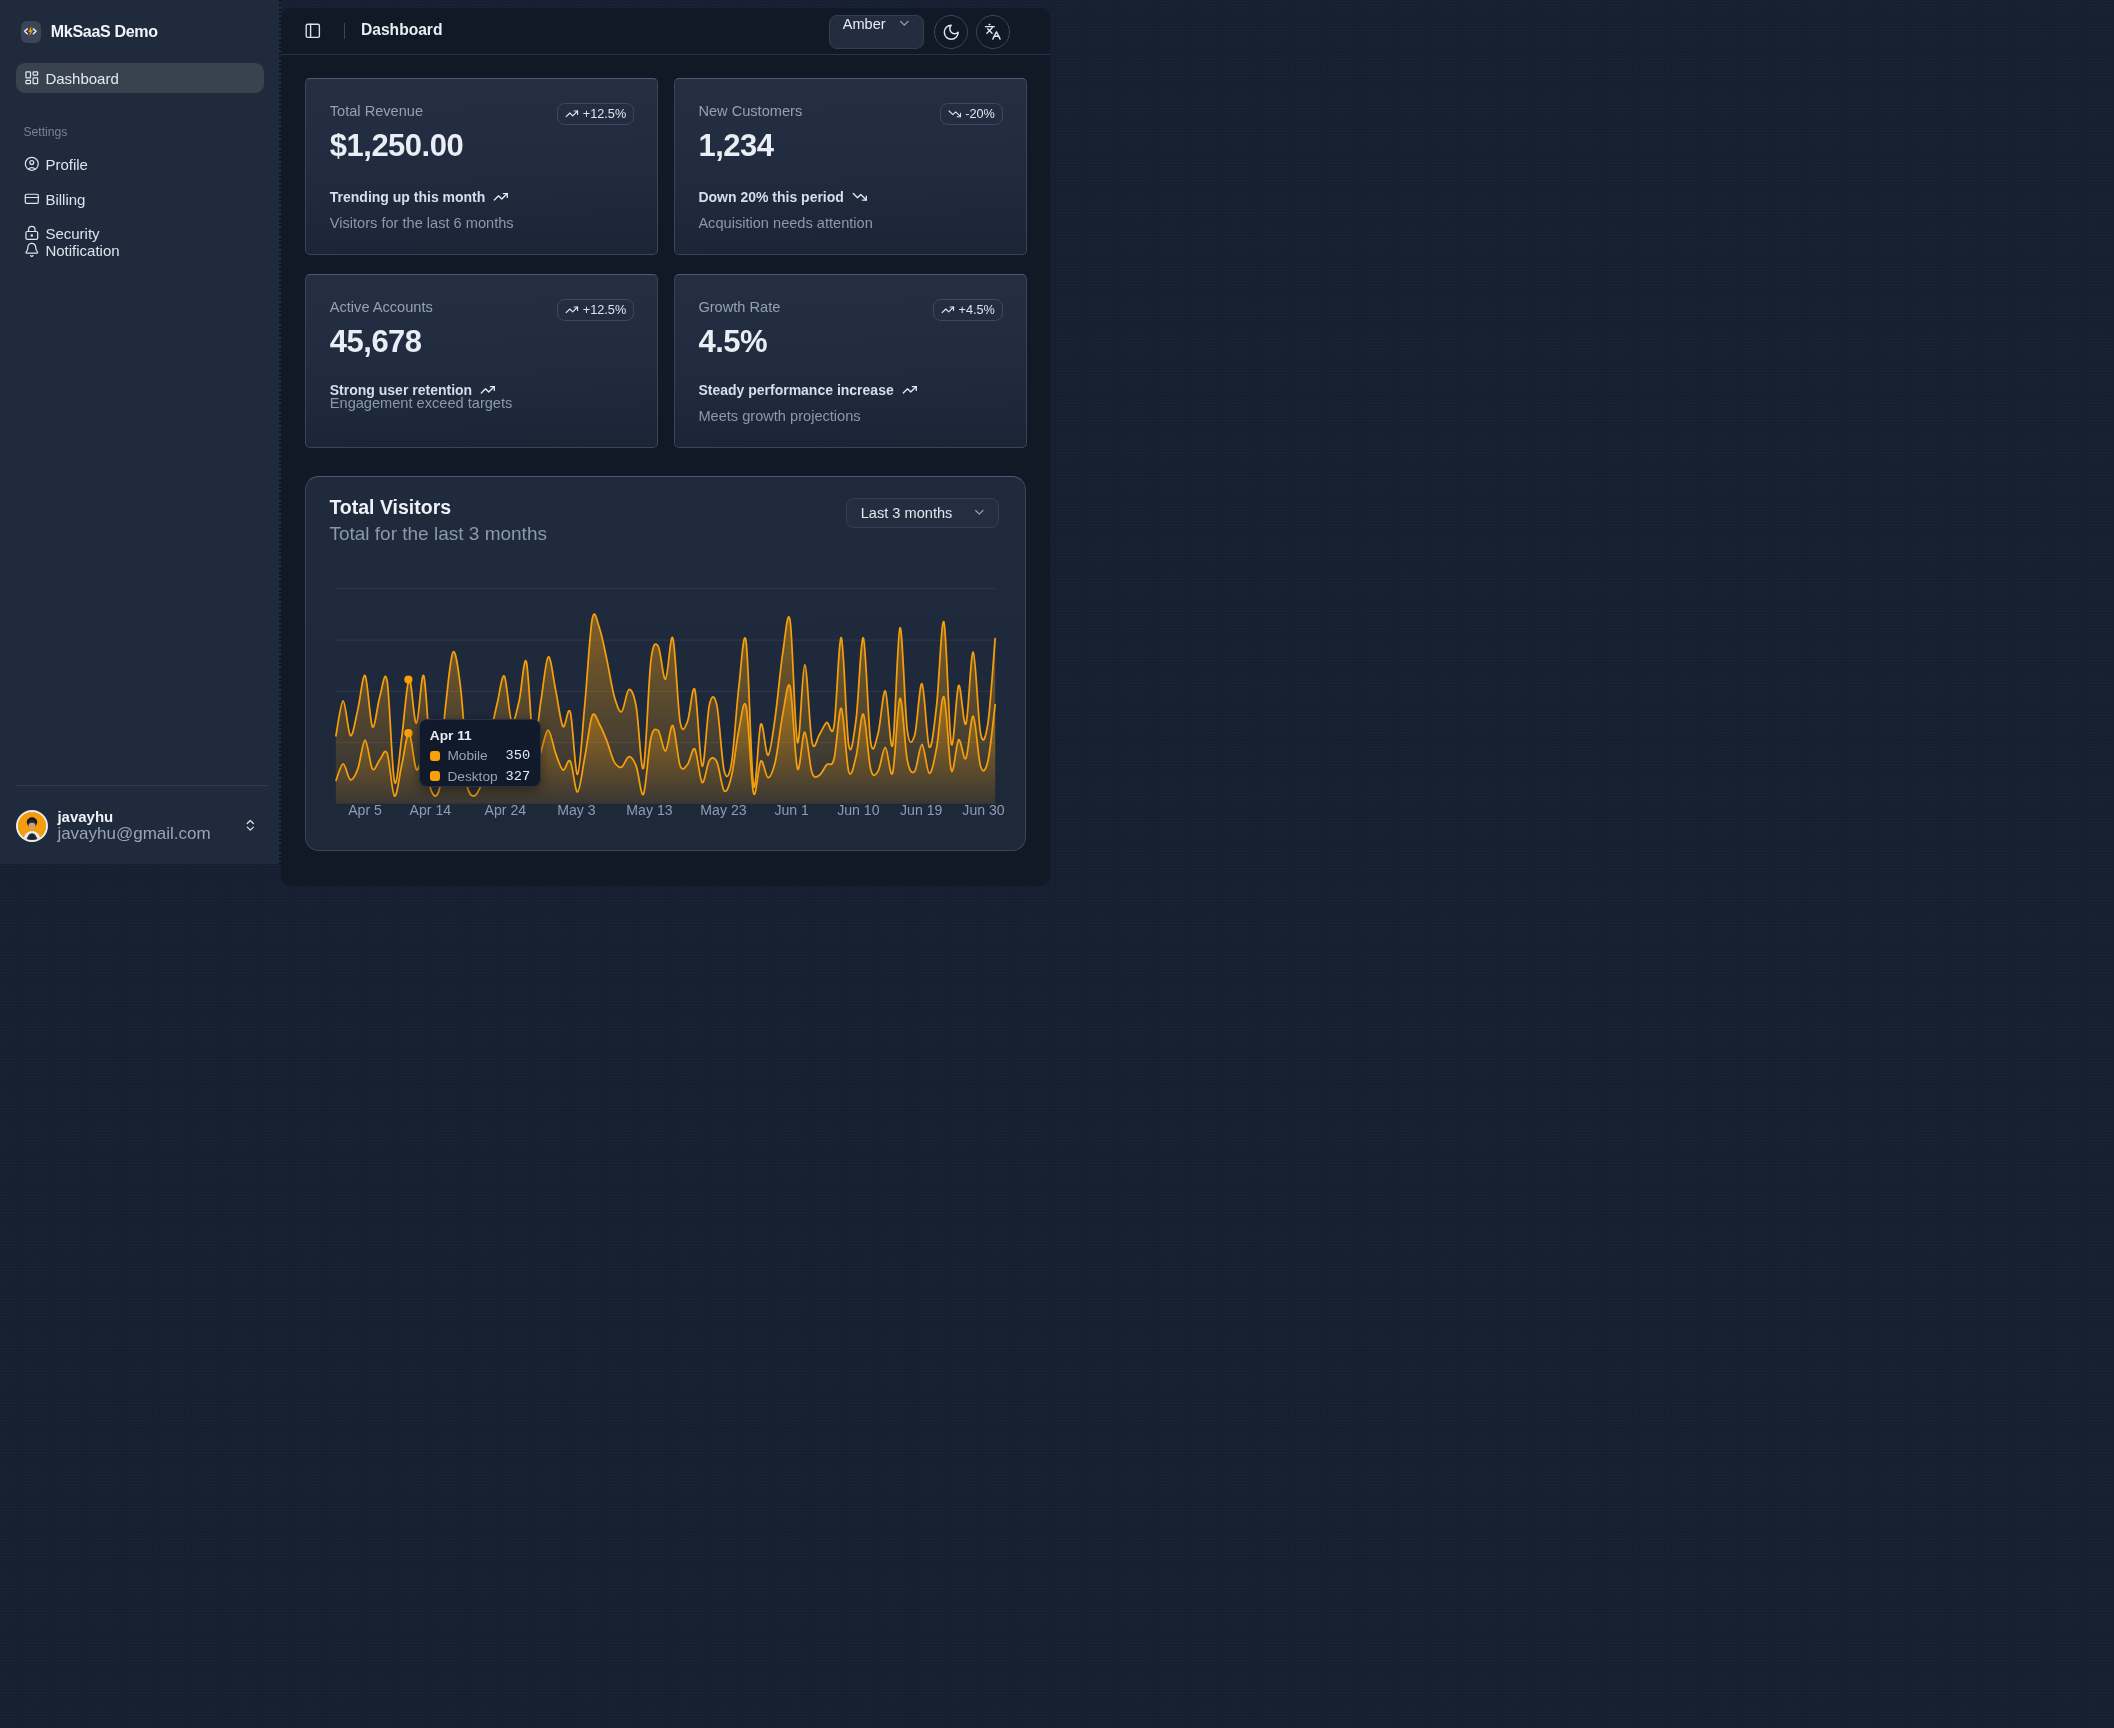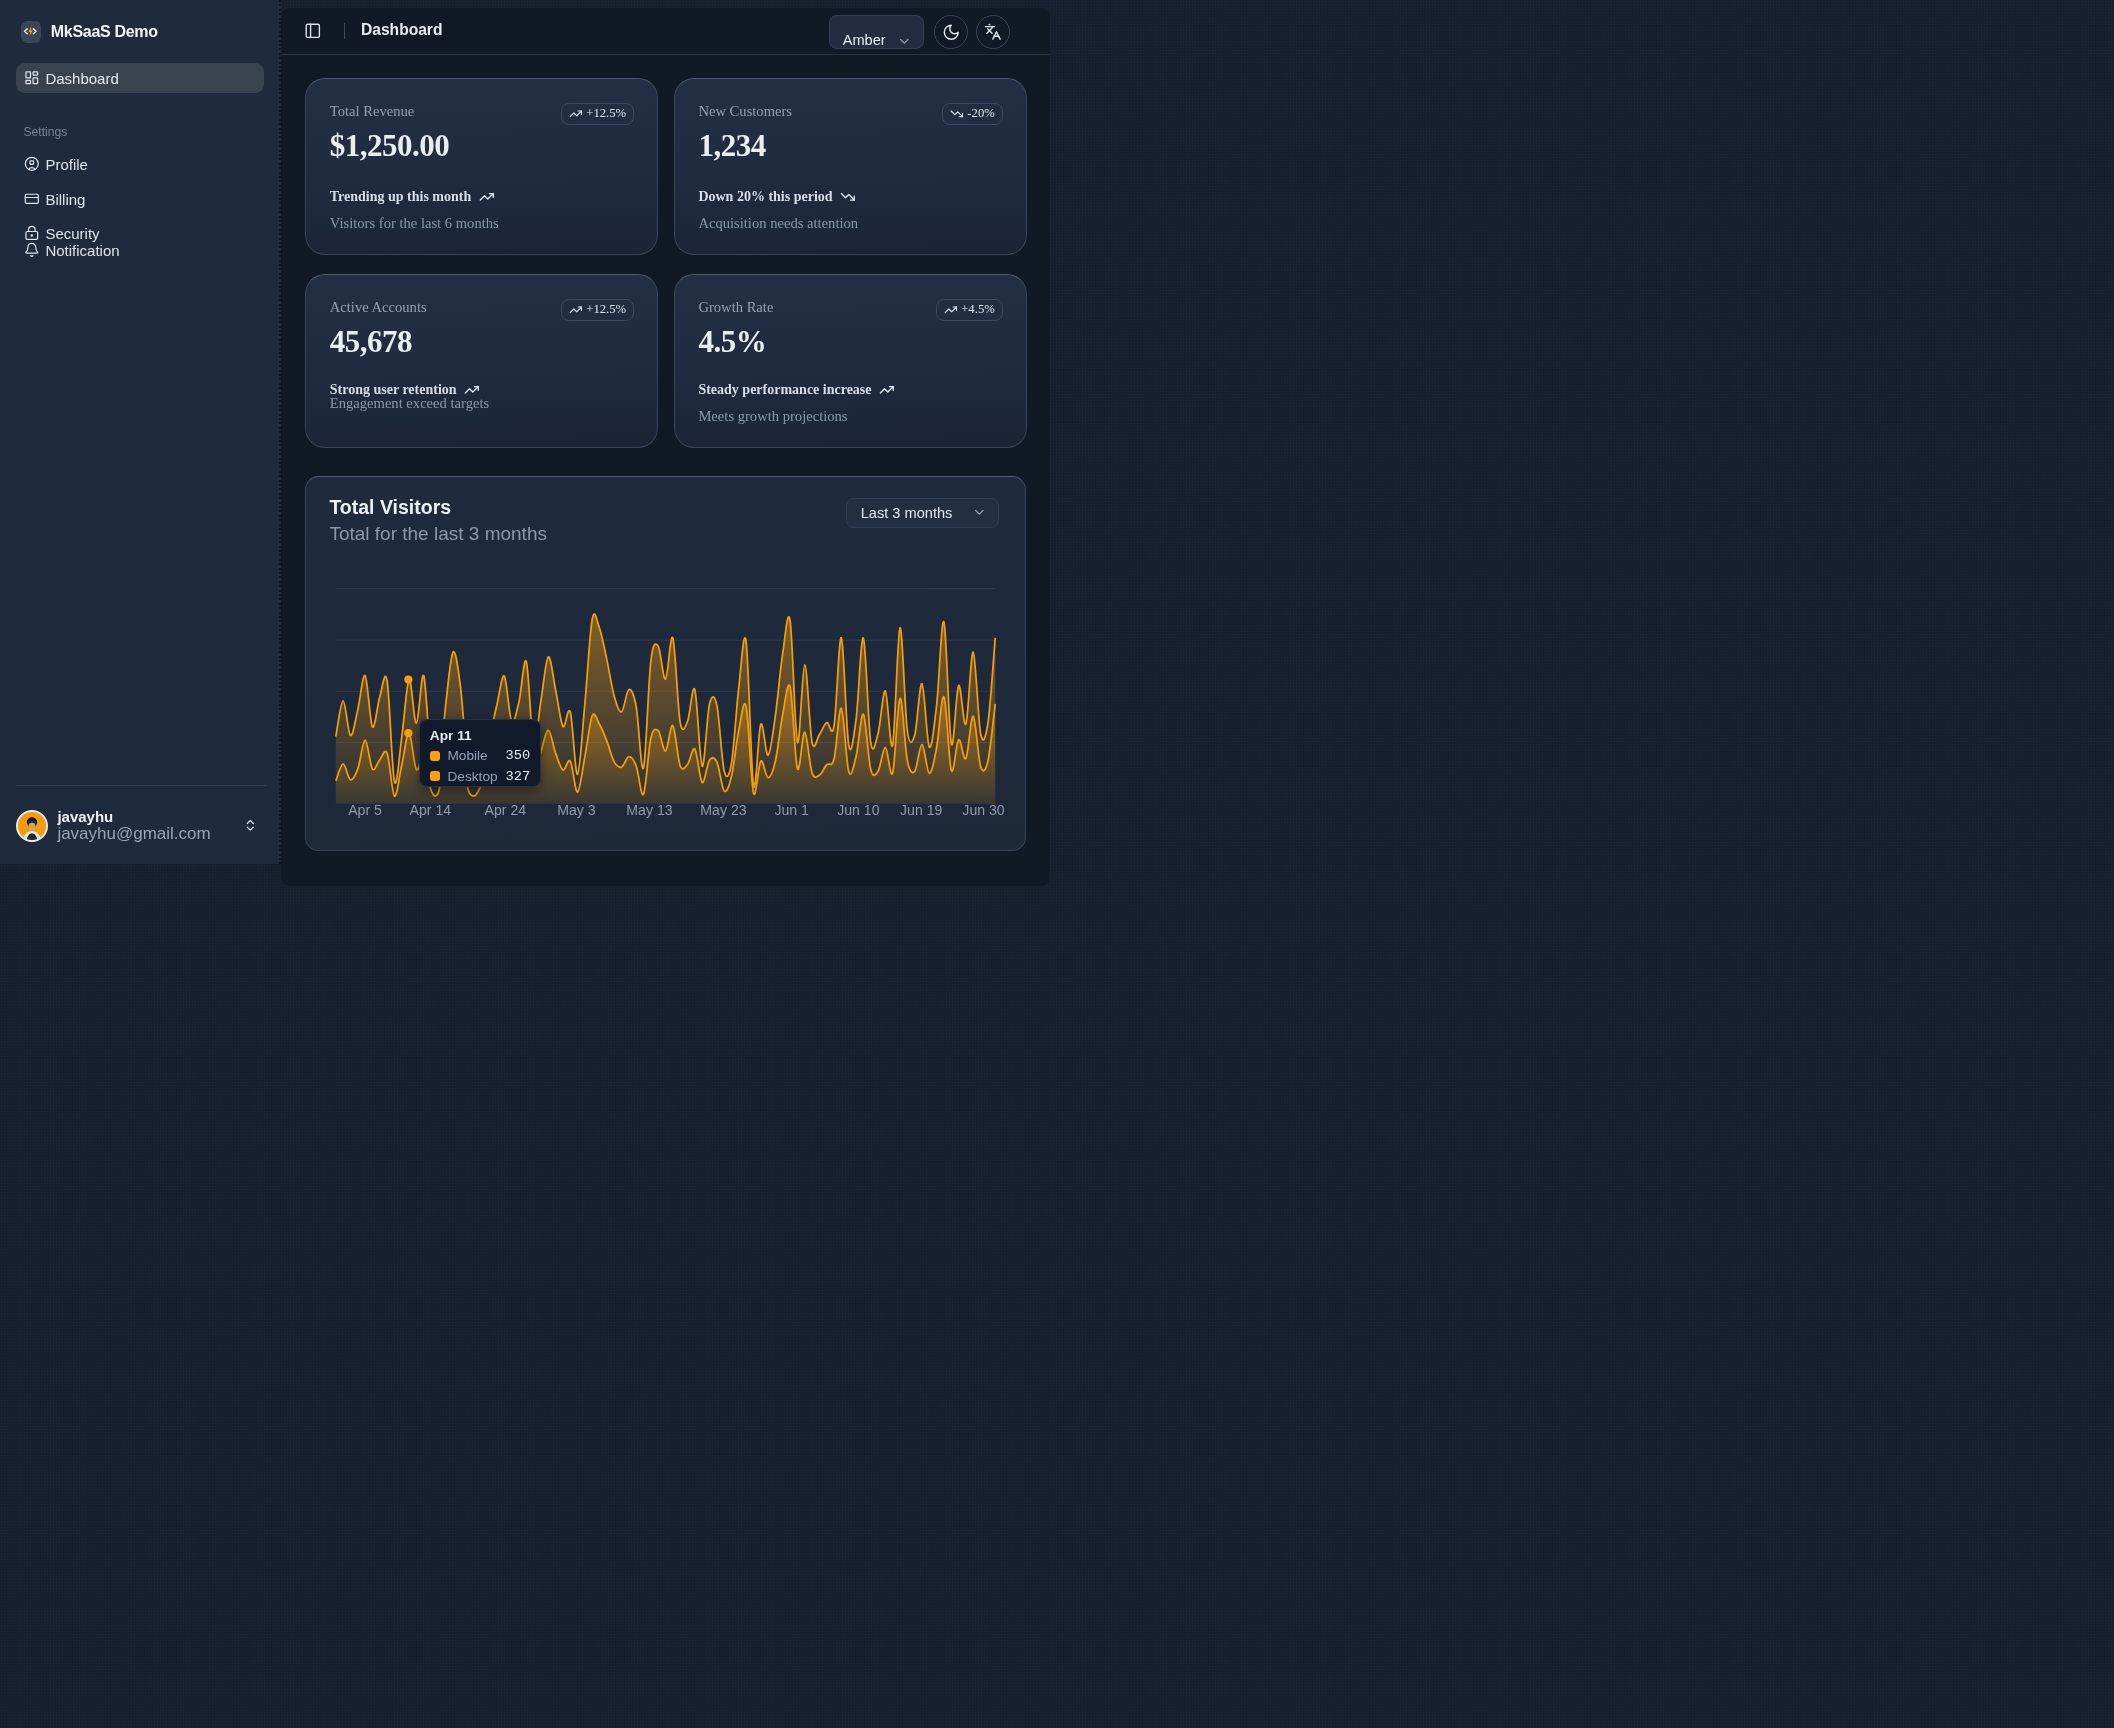--- a/index.html
+++ b/index.html
@@ -29,27 +29,27 @@
 .umail { color:#98a4b7; font-size:17px; line-height:16.6px; }
 
 .panel { position:absolute; left:281px; top:7.8px; width:769px; height:878px;
   background:#111826; border-radius:9.8px; }
 .hdr { position:absolute; left:0; right:0; top:0; height:47px; border-bottom:1px solid #273349; }
 .hdr-ic { position:absolute; left:23.4px; top:14.6px; }
 .hdr-div { position:absolute; left:63px; top:15.6px; height:15.6px; border-left:1px solid #3a4659; }
 .hdr-title { position:absolute; left:80px; top:13.7px; color:#e9edf3; font-size:15.6px; font-weight:600; }
 .btn-amber { position:absolute; right:126px; top:7.3px; width:95px; height:34px;
   background:#232d3f; border:1px solid #333f54; border-radius:7.8px;
-  display:flex; align-items:flex-end; padding:0 11.7px 0 12.7px; gap:9.8px; }
+  display:flex; align-items:flex-start; padding:0 11.7px 0 12.7px; gap:9.8px; }
 .btn-amber b { color:#e6ebf2; font-size:14.6px; font-weight:400; flex:1; }
 .btn-round { position:absolute; top:7.3px; width:34px; height:34px; border-radius:50%;
   border:1px solid #3a4659; display:flex; align-items:center; justify-content:center; }
 
-.card { position:absolute; border:1px solid #39455b; border-top-color:#4d5a72; border-radius:20px;
-  background:linear-gradient(178deg,#242f44 0%,#202b3f 55%,#1a2435 100%);font-family:Liberation Serif, serif; }
+.card { position:absolute; border:1px solid #39455b; border-top-color:#4d5a72; border-radius:5px;
+  background:linear-gradient(178deg,#242f44 0%,#202b3f 55%,#1a2435 100%); }
 .c-title { position:absolute; left:23.4px; top:24.4px; color:#94a1b5; font-size:14.6px; }
 .badge { position:absolute; right:23.4px; top:24.4px; height:21.5px; border:1px solid #3d4960;
   border-radius:7.8px; display:flex; align-items:center; gap:3.9px; padding:0 6.8px; }
 .badge span { color:#dfe5ee; font-size:12.7px; }
 .c-value { position:absolute; left:23.4px; top:49px; color:#e9edf4; font-size:31px; font-weight:700; letter-spacing:-0.5px; }
 .c-foot1 { position:absolute; left:23.4px; display:flex; align-items:center; gap:7.8px;
   color:#d8dee9; font-size:14px; font-weight:600; }
 .c-foot2 { position:absolute; left:23.4px; color:#8b98ad; font-size:14.6px; }
 
 .chart-card { position:absolute; left:305px; top:476px; width:721px; height:375px;

